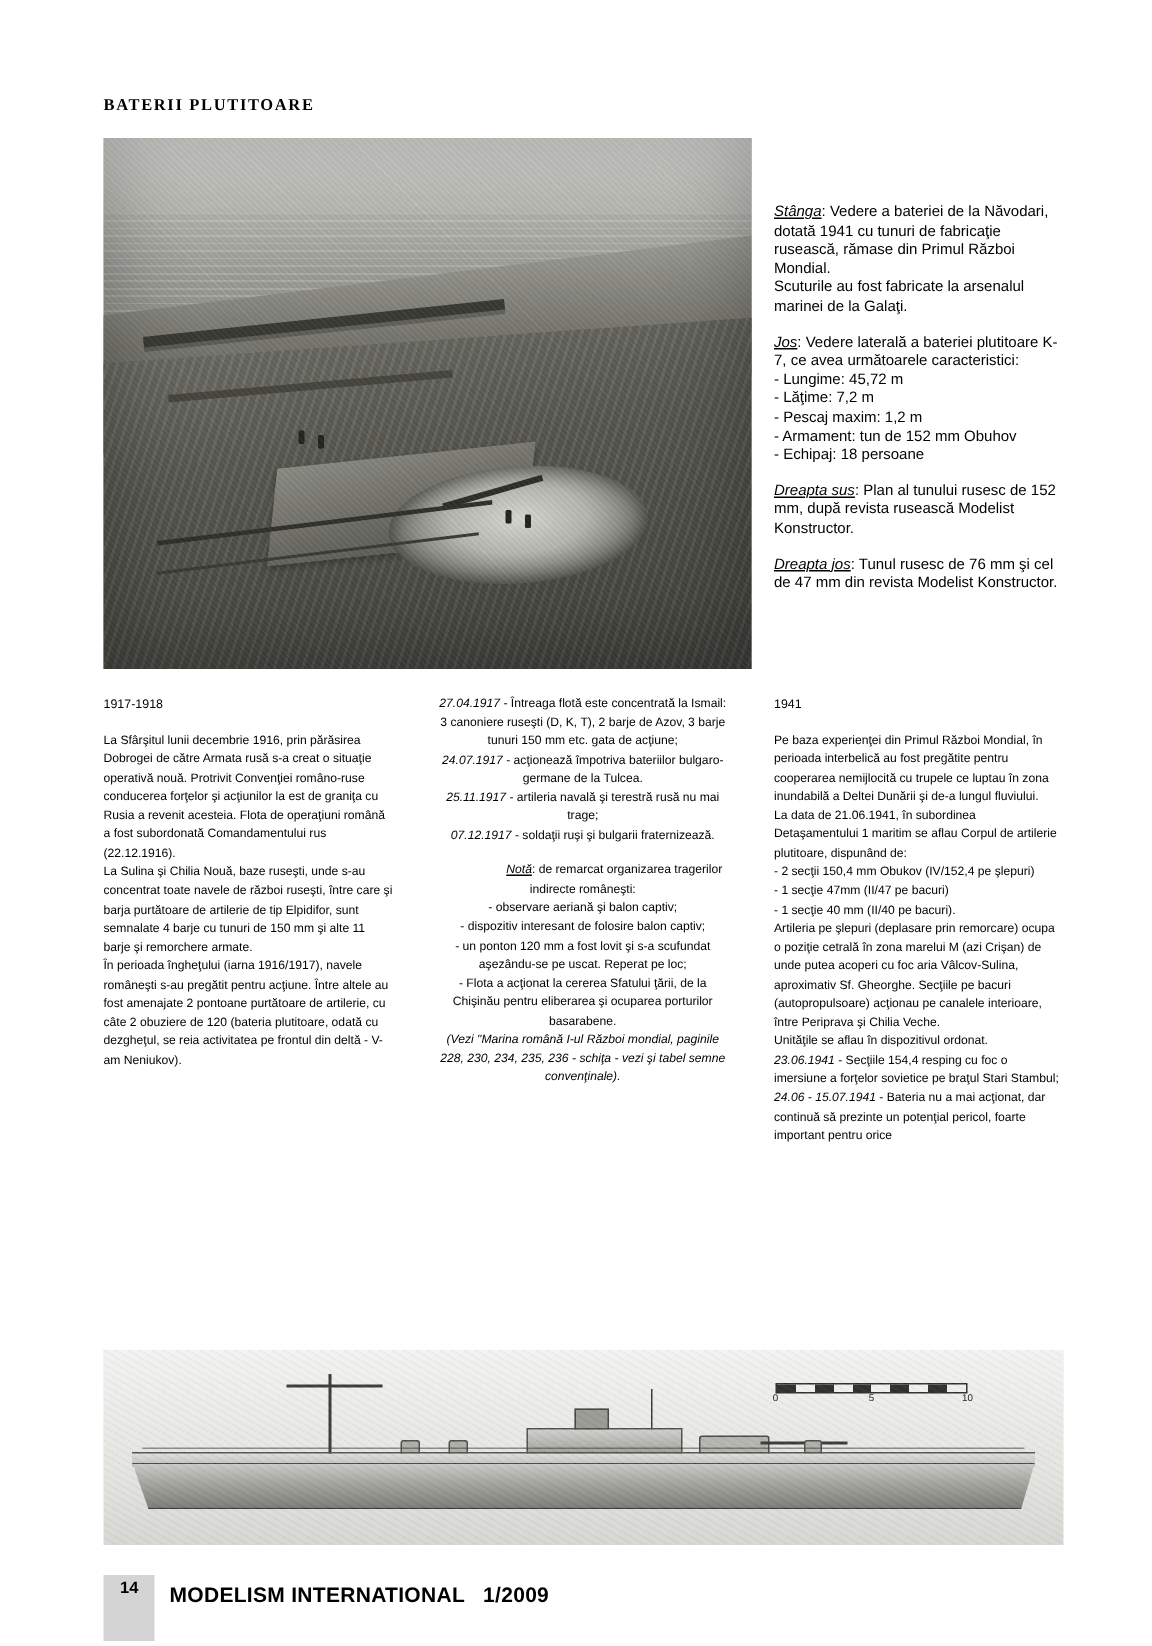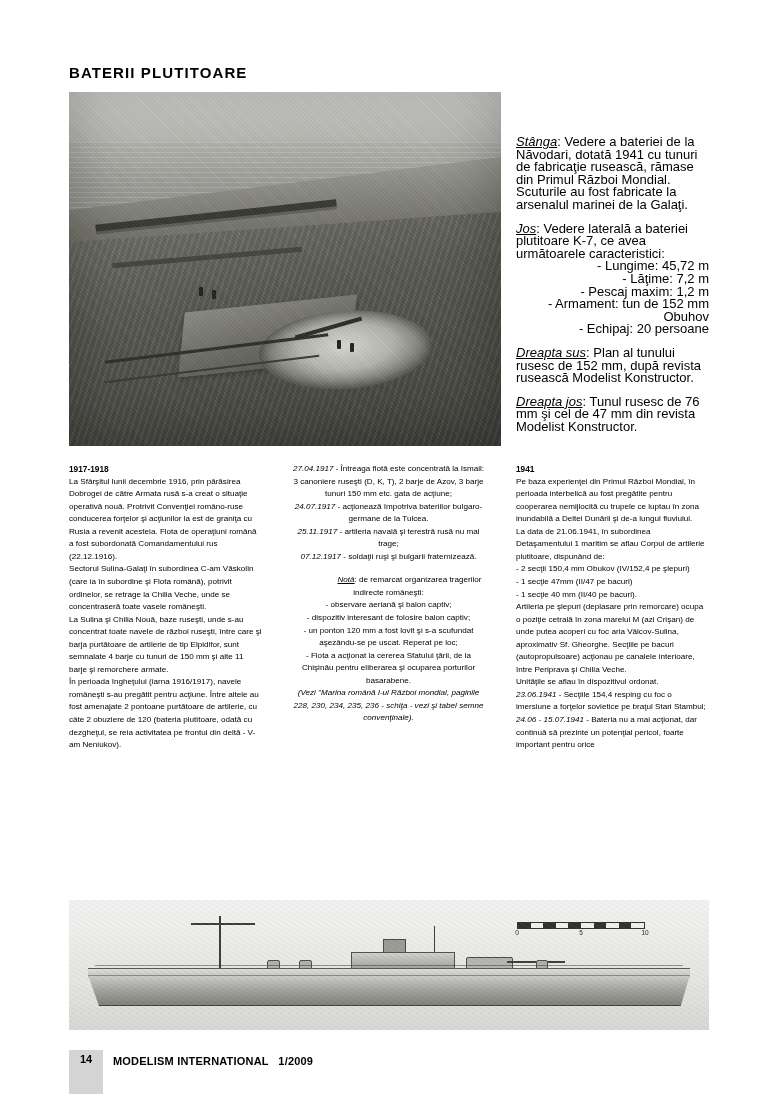--- a/index.html
+++ b/index.html
@@ -9,22 +9,23 @@
     font-family:"Liberation Sans", sans-serif;
     color:#1a1a1a;
     position:relative;
     overflow:hidden;
   }
   .page{position:relative;width:768px;height:1097px;}
 
   
   .page-title{
     position:absolute;left:69px;top:64px;
-    font-size:15px;font-weight:bold;letter-spacing:1.1px;
+    font-size:11px;font-weight:bold;letter-spacing:1.1px;
     color:#000;
+    font-family:Liberation Serif, serif;
   }
 
   
   .photo-top{
     position:absolute;left:69px;top:92px;width:432px;height:354px;
     overflow:hidden;background:#8d8d8a;
   }
   .ph-sky{position:absolute;left:0;top:0;width:100%;height:22%;
     background:linear-gradient(180deg,#d8d8d4 0%,#bdbdb8 55%,#a9a9a4 100%);}
   .ph-sea{position:absolute;left:0;top:14%;width:100%;height:30%;
@@ -74,34 +75,34 @@
     position:absolute;left:8%;top:72%;width:52%;height:3px;background:#30302c;
     transform:rotate(-7deg);
   }
   .ph-rail2{position:absolute;left:8%;top:78%;width:50%;height:2px;background:#3b3b36;transform:rotate(-7deg);}
   .ph-fig{position:absolute;width:4px;height:9px;background:#232320;border-radius:1px;}
   .ph-vig{position:absolute;inset:0;box-shadow:inset 0 0 60px rgba(0,0,0,.28);}
 
   
   .captions{
     position:absolute;left:516px;top:136px;width:193px;
-    font-size:13px;line-height:12.6px;color:#000;
+    font-size:10px;line-height:12.6px;color:#000;
   }
   .cap-block{margin-bottom:11px;}
   .cap-lead{font-style:italic;text-decoration:underline;}
   .cap-block p{margin:0;}
-  .spec-line{margin:0;text-align:right;}
+  .spec-line{margin:0;}
 
   
   .cols{position:absolute;left:69px;top:463px;width:640px;}
   .col{position:absolute;top:0;width:193px;font-size:8.1px;line-height:12.55px;color:#000;}
   .col-1{left:0;}
   .col-2{left:223px;text-align:center;}
   .col-3{left:447px;}
-  .col h2{font-size:8.3px;font-weight:bold;margin:0 0 0 0;line-height:12.6px;}
+  .col h2{font-size:8.3px;font-weight:normal;margin:0 0 12px 0;line-height:12.6px;}
   .col p{margin:0;}
   .ital{font-style:italic;}
   .u-ital{font-style:italic;text-decoration:underline;margin-left:42px;}
 
   
   .photo-bottom{
     position:absolute;left:69px;top:900px;width:640px;height:130px;
     background:#e9e9e7;overflow:hidden;border:0;
   }
   .dw-bg{position:absolute;inset:0;background:linear-gradient(180deg,#f2f2f0 0%,#e4e4e1 60%,#d6d6d3 100%);}
@@ -142,21 +143,21 @@
   .dw-scale-nums span{position:absolute;top:0;transform:translateX(-50%);}
 
   
   .footer-box{
     position:absolute;left:69px;top:1050px;width:34px;height:44px;background:#d4d4d4;
   }
   .footer-num{
     position:absolute;left:80px;top:1053px;font-size:11px;font-weight:bold;color:#000;
   }
   .footer-text{
-    position:absolute;left:113px;top:1055px;font-size:11px;font-weight:bold;letter-spacing:.2px;color:#000;
+    position:absolute;left:113px;top:1055px;font-size:14px;font-weight:bold;letter-spacing:.2px;color:#000;
   }
   .footer-issue{font-weight:bold;}
 </style>
 </head>
 <body>
 
 <div class="page">
 
   <div class="page-title">BATERII PLUTITOARE</div>
 
@@ -186,39 +187,38 @@
       <p><span class="cap-lead">Stânga</span><span>: Vedere a bateriei de la Năvodari, dotată 1941 cu tunuri de fabricaţie rusească, rămase din Primul Război Mondial.</span></p>
       <p>Scuturile au fost fabricate la arsenalul marinei de la Galaţi.</p>
     </div>
 
     <div class="cap-block">
       <p><span class="cap-lead">Jos</span><span>: Vedere laterală a bateriei plutitoare K-7, ce avea următoarele caracteristici:</span></p>
       <p class="spec-line">- Lungime: 45,72 m</p>
       <p class="spec-line">- Lăţime: 7,2 m</p>
       <p class="spec-line">- Pescaj maxim: 1,2 m</p>
       <p class="spec-line">- Armament: tun de 152 mm Obuhov</p>
-      <p class="spec-line">- Echipaj: 20 persoane</p>
+      <p class="spec-line">- Echipaj: 18 persoane</p>
     </div>
 
     <div class="cap-block">
       <p><span class="cap-lead">Dreapta sus</span><span>: Plan al tunului rusesc de 152 mm, după revista rusească Modelist Konstructor.</span></p>
     </div>
 
     <div class="cap-block">
       <p><span class="cap-lead">Dreapta jos</span><span>: Tunul rusesc de 76 mm şi cel de 47 mm din revista Modelist Konstructor.</span></p>
     </div>
 
   </div>
 
   <div class="cols">
 
     <div class="col col-1">
       <h2>1917-1918</h2>
       <p>La Sfârşitul lunii decembrie 1916, prin părăsirea Dobrogei de către Armata rusă s-a creat o situaţie operativă nouă. Protrivit Convenţiei româno-ruse conducerea forţelor şi acţiunilor la est de graniţa cu Rusia a revenit acesteia. Flota de operaţiuni română a fost subordonată Comandamentului rus (22.12.1916).</p>
-      <p>Sectorul Sulina-Galaţi în subordinea C-am Văskolin (care ia în subordine şi Flota română), potrivit ordinelor, se retrage la Chilia Veche, unde se concentraseră toate vasele româneşti.</p>
       <p>La Sulina şi Chilia Nouă, baze ruseşti, unde s-au concentrat toate navele de război ruseşti, între care şi barja purtătoare de artilerie de tip Elpidifor, sunt semnalate 4 barje cu tunuri de 150 mm şi alte 11 barje şi remorchere armate.</p>
       <p>În perioada îngheţului (iarna 1916/1917), navele româneşti s-au pregătit pentru acţiune. Între altele au fost amenajate 2 pontoane purtătoare de artilerie, cu câte 2 obuziere de 120 (bateria plutitoare, odată cu dezgheţul, se reia activitatea pe frontul din deltă - V-am Neniukov).</p>
     </div>
 
     <div class="col col-2">
       <p><span class="ital">27.04.1917</span><span> - Întreaga flotă este concentrată la Ismail: 3 canoniere ruseşti (D, K, T), 2 barje de Azov, 3 barje tunuri 150 mm etc. gata de acţiune;</span></p>
       <p><span class="ital">24.07.1917</span><span> - acţionează împotriva bateriilor bulgaro-germane de la Tulcea.</span></p>
       <p><span class="ital">25.11.1917</span><span> - artileria navală şi terestră rusă nu mai trage;</span></p>
       <p><span class="ital">07.12.1917</span><span> - soldaţii ruşi şi bulgarii fraternizează.</span></p>
       <p style="height:11px;"></p>

